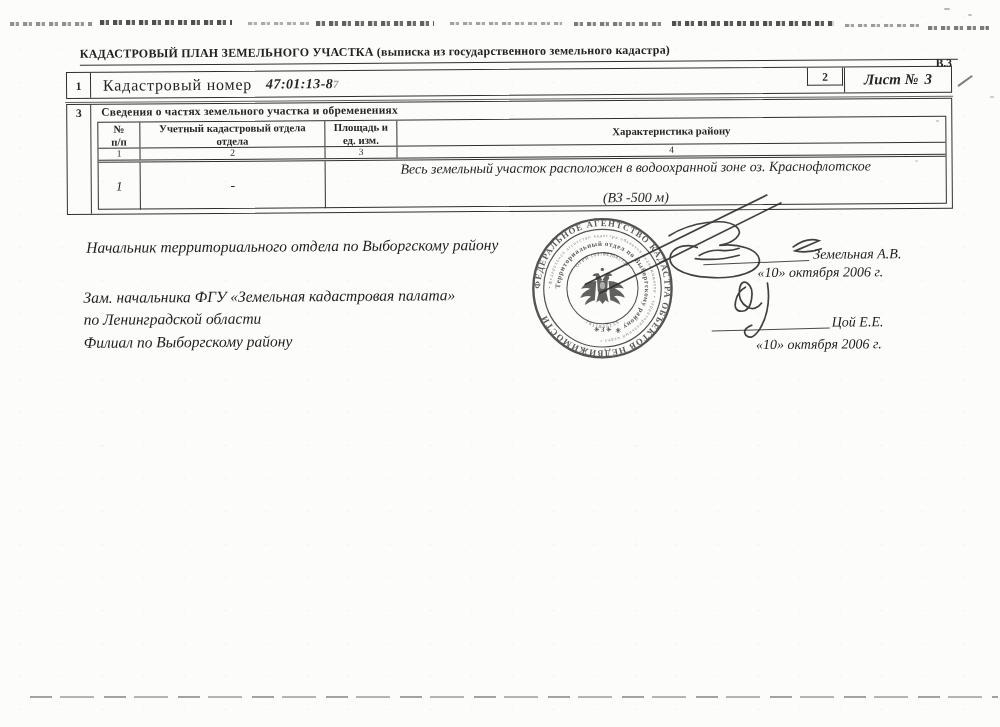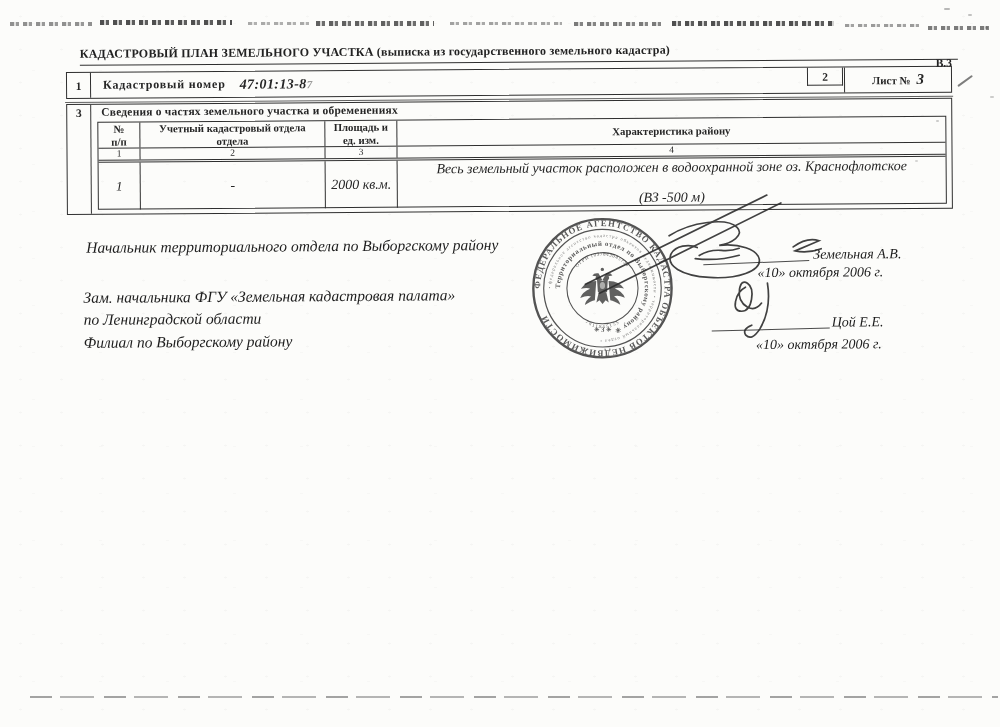--- a/index.html
+++ b/index.html
@@ -27,30 +27,30 @@
       font-weight:bold; font-size:11.5px; color:#222; }
 
   
   .tbl { position:absolute; border:1.6px solid #2f2f2f; background:transparent; }
   .tableA { left:66px; top:72px; width:886px; height:27px; display:flex; }
   .tableA::after { content:""; position:absolute; left:-2px; right:-2px; bottom:-5px;
       height:1.3px; background:#3a3a3a; opacity:.8; }
   .cellA-num { width:24px; border-right:1.4px solid #2f2f2f; display:flex;
       align-items:center; justify-content:center; font-weight:bold; font-size:11.5px; }
   .cellA-main { flex:1; display:flex; align-items:center; padding-left:12px; }
-  .cellA-label { font-weight:bold; font-size:12px; letter-spacing:.8px; }
+  .cellA-label { font-weight:normal; font-size:16px; letter-spacing:.8px; }
   .cellA-value { font-weight:bold; font-style:italic; font-size:14px; margin-left:14px; letter-spacing:.4px; }
   .cellA-value .faded { opacity:.45; font-size:11px; }
   .box2 { position:absolute; left:740px; top:0; width:36px; height:18px;
       border:1.4px solid #2f2f2f; border-top:none; display:flex; align-items:center;
       justify-content:center; font-weight:bold; font-size:11.5px; }
   .sheet-cell { position:absolute; left:777px; top:0; bottom:0; right:0;
       border-left:1.6px solid #2f2f2f; display:flex; align-items:center;
       justify-content:center; gap:6px; }
-  .sheet-label { font-weight:bold; font-size:11px; }
+  .sheet-label { font-weight:bold; font-size:15px;font-style:italic; }
   .sheet-num { font-weight:bold; font-style:italic; font-size:15px; }
 
   .tableB { left:66px; top:104px; width:886px; height:111px; }
   .cellB-numcol { position:absolute; left:0; top:0; bottom:0; width:24px;
       border-right:1.4px solid #343434; text-align:center; padding-top:2px;
       font-weight:bold; font-size:11.5px; }
   .sec-heading { position:absolute; left:34px; top:1px; font-weight:bold; font-size:11.5px; letter-spacing:.2px; }
   .innerT { position:absolute; left:30px; top:17px; right:5px; bottom:4px;
       border:1.4px solid #2f2f2f; display:flex; flex-direction:column; }
   .irow { display:flex; }
@@ -152,21 +152,20 @@
         </div>
         <div class="irow nrow">
           <div class="c1">1</div>
           <div class="c2">2</div>
           <div class="c3">3</div>
           <div class="c4">4</div>
         </div>
         <div class="irow drow">
           <div class="c1">1</div>
           <div class="c2">-</div>
-          <div class="c3">2000 кв.м.</div>
           <div class="c4">
             <span class="char-l1">Весь земельный участок расположен в водоохранной зоне оз. Краснофлотское</span>
             <span class="char-l2">(ВЗ -500 м)</span>
           </div>
         </div>
       </div>
     </div>
 
     <div class="hand t15" style="left:85px;top:239px">Начальник  территориального отдела по Выборгскому району</div>
     <div class="hand t15" style="left:82px;top:289px">Зам.  начальника  ФГУ «Земельная кадастровая палата»</div>

